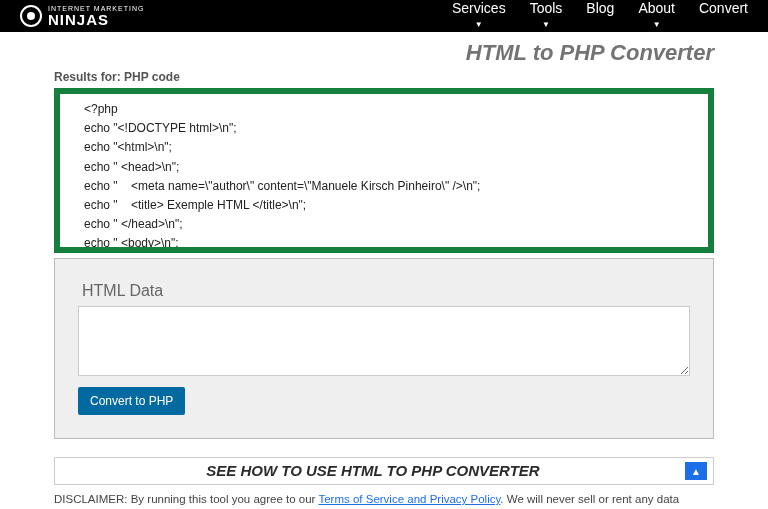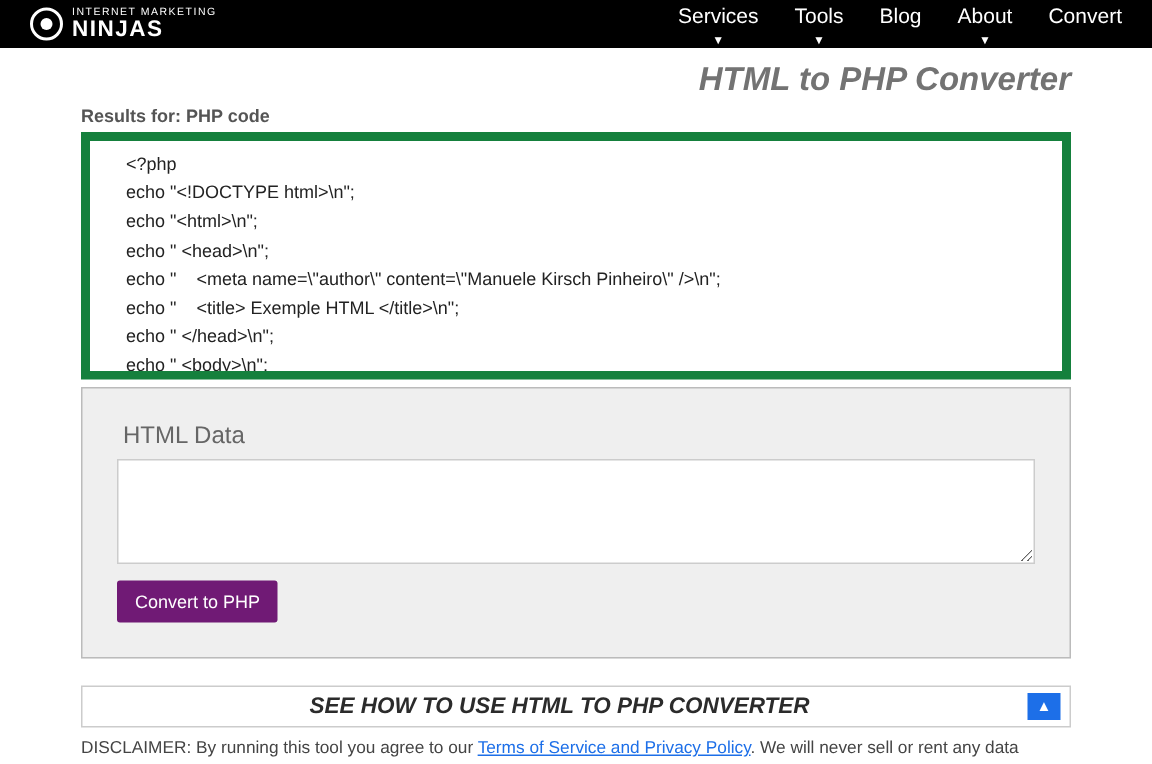--- a/index.html
+++ b/index.html
@@ -1,34 +1,34 @@
 <!DOCTYPE html>
 <html><head>
 <meta charset="utf-8">
 <style>
 * { box-sizing: border-box; margin: 0; padding: 0; }
 body { font-family: Arial, Helvetica, sans-serif; font-size: 13px; color: #333; background: #fff; }
-.topbar { background: #000; color: #fff; height: 32px; display: flex; align-items: center; padding: 0 20px; }
+.topbar { background: #000; color: #fff; height: 32px; display: flex; padding: 0 20px; }
 .logo { display: flex; align-items: center; gap: 6px; }
 .logo-icon { width: 22px; height: 22px; border: 2px solid #fff; border-radius: 50%; position: relative; }
 .logo-icon::before { content: ""; position: absolute; width: 8px; height: 8px; background: #fff; border-radius: 50%; top: 5px; left: 5px; }
 .logo-text { display: flex; flex-direction: column; line-height: 1; }
 .logo-line1 { font-size: 7px; letter-spacing: 1px; }
 .logo-line2 { font-size: 15px; font-weight: bold; letter-spacing: 1px; }
 .nav { margin-left: auto; display: flex; gap: 24px; }
 .nav-item { color: #fff; font-size: 14px; cursor: pointer; display: flex; align-items: center; gap: 4px; flex-direction: column; }
 .caret { font-size: 8px; }
 .container { max-width: 660px; margin: 0 auto; padding: 8px 0 0 0; }
 .page-title { font-style: italic; font-weight: bold; font-size: 22px; color: #737373; margin-bottom: 4px; text-align: right; }
 .results-label { font-size: 12px; color: #555; margin-bottom: 4px; font-weight: bold; }
 .output-box { width: 100%; height: 165px; border: 6px solid #15803d; font-family: "Segoe UI", Arial, sans-serif; font-size: 12px; padding: 6px 24px; line-height: 1.6; overflow-y: scroll; resize: none; color: #222; }
 .html-data-wrap { border: 1px solid #bbb; background: #efefef; padding: 23px; margin-top: 2px; }
 .html-data-label { font-size: 16px; color: #666; margin: 0 0 6px 4px; }
 .html-data-input { width: 100%; height: 70px; border: 1px solid #ccc; background: #fff; resize: both; padding: 4px; font-family: Arial; font-size: 12px; }
-.convert-btn { background: #701a75; color: #fff; border: none; padding: 7px 12px; font-size: 12px; cursor: pointer; margin-top: 8px; border-radius: 2px; }
+.convert-btn { background: #0369a1; color: #fff; border: none; padding: 7px 12px; font-size: 12px; cursor: pointer; margin-top: 8px; border-radius: 2px; }
 .how-to-bar { margin-top: 18px; border: 1px solid #ccc; background: #fff; display: flex; align-items: flex-start; padding: 4px 6px; }
 .how-to-text { flex: 1; text-align: center; font-weight: bold; font-style: italic; font-size: 15px; color: #2b2b2b; }
 .how-to-toggle { width: 22px; height: 18px; background: #1d6fe8; color: #fff; display: flex; align-items: center; justify-content: center; font-size: 10px; cursor: pointer; }
 .disclaimer { margin-top: 6px; font-size: 11.5px; color: #444; line-height: 1.5; }
 .disclaimer a { color: #1d6fe8; text-decoration: underline; }
 </style>
 </head>
 <body>
 
 <div class="topbar">

